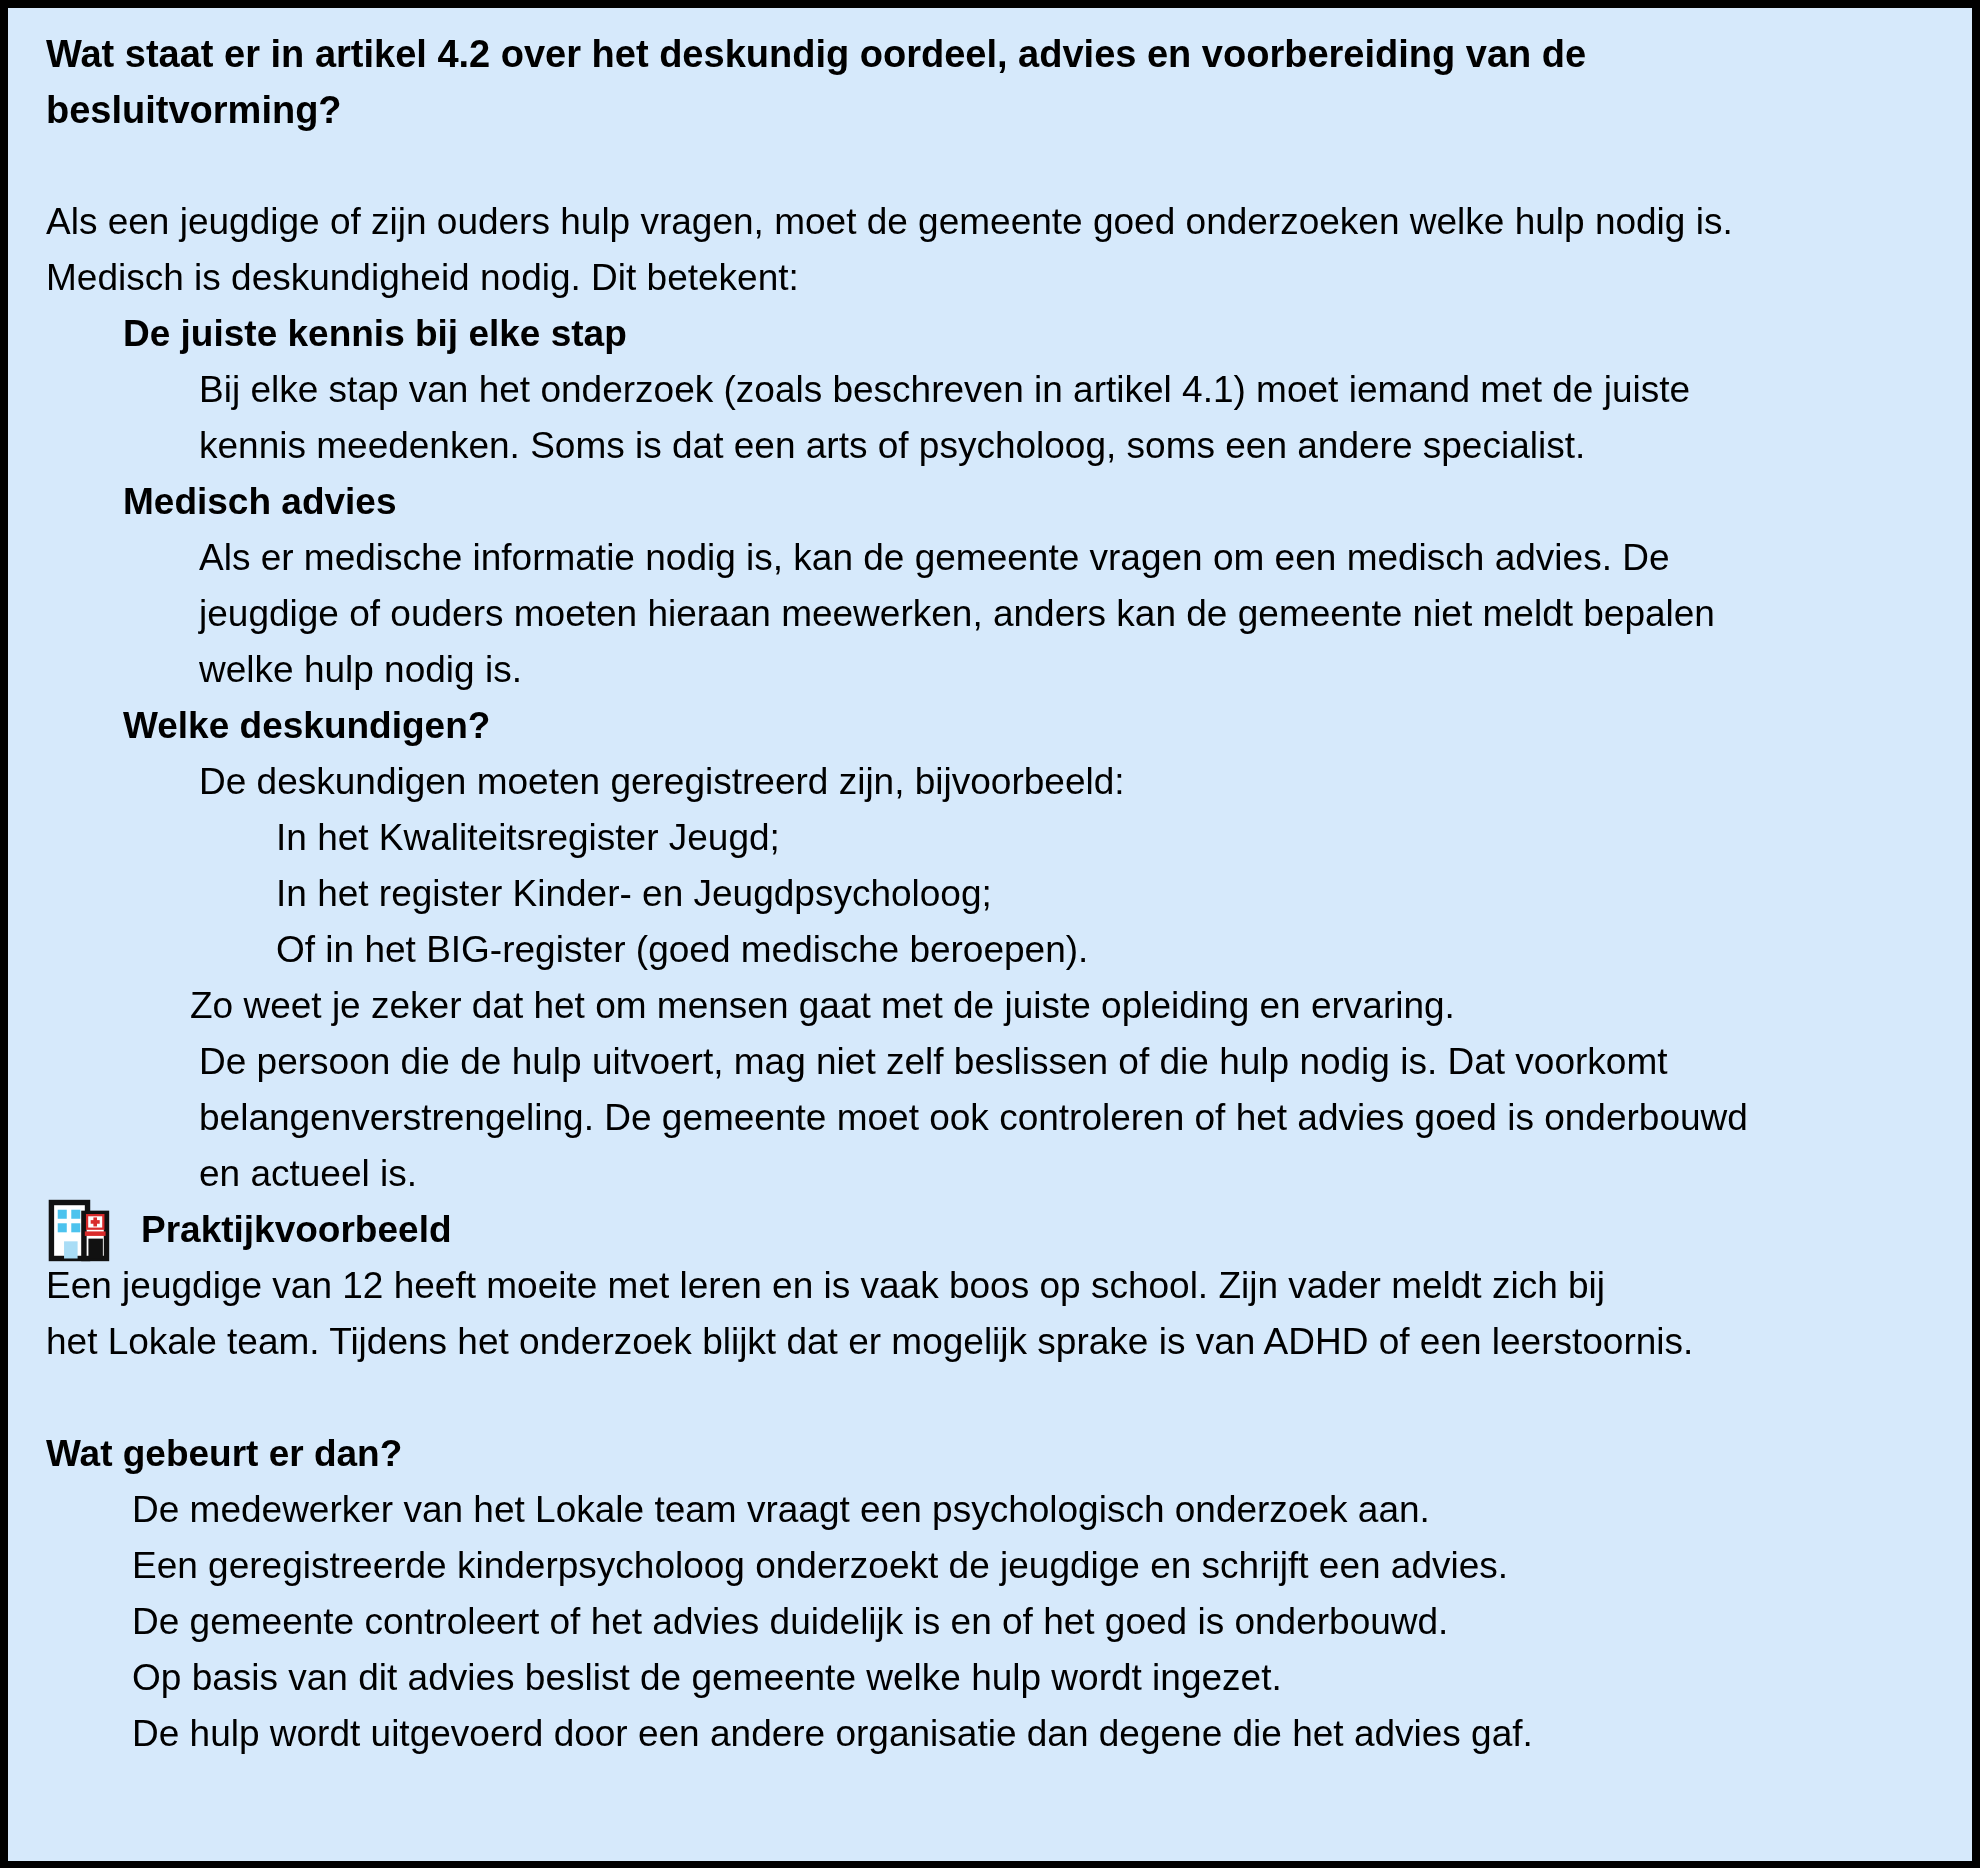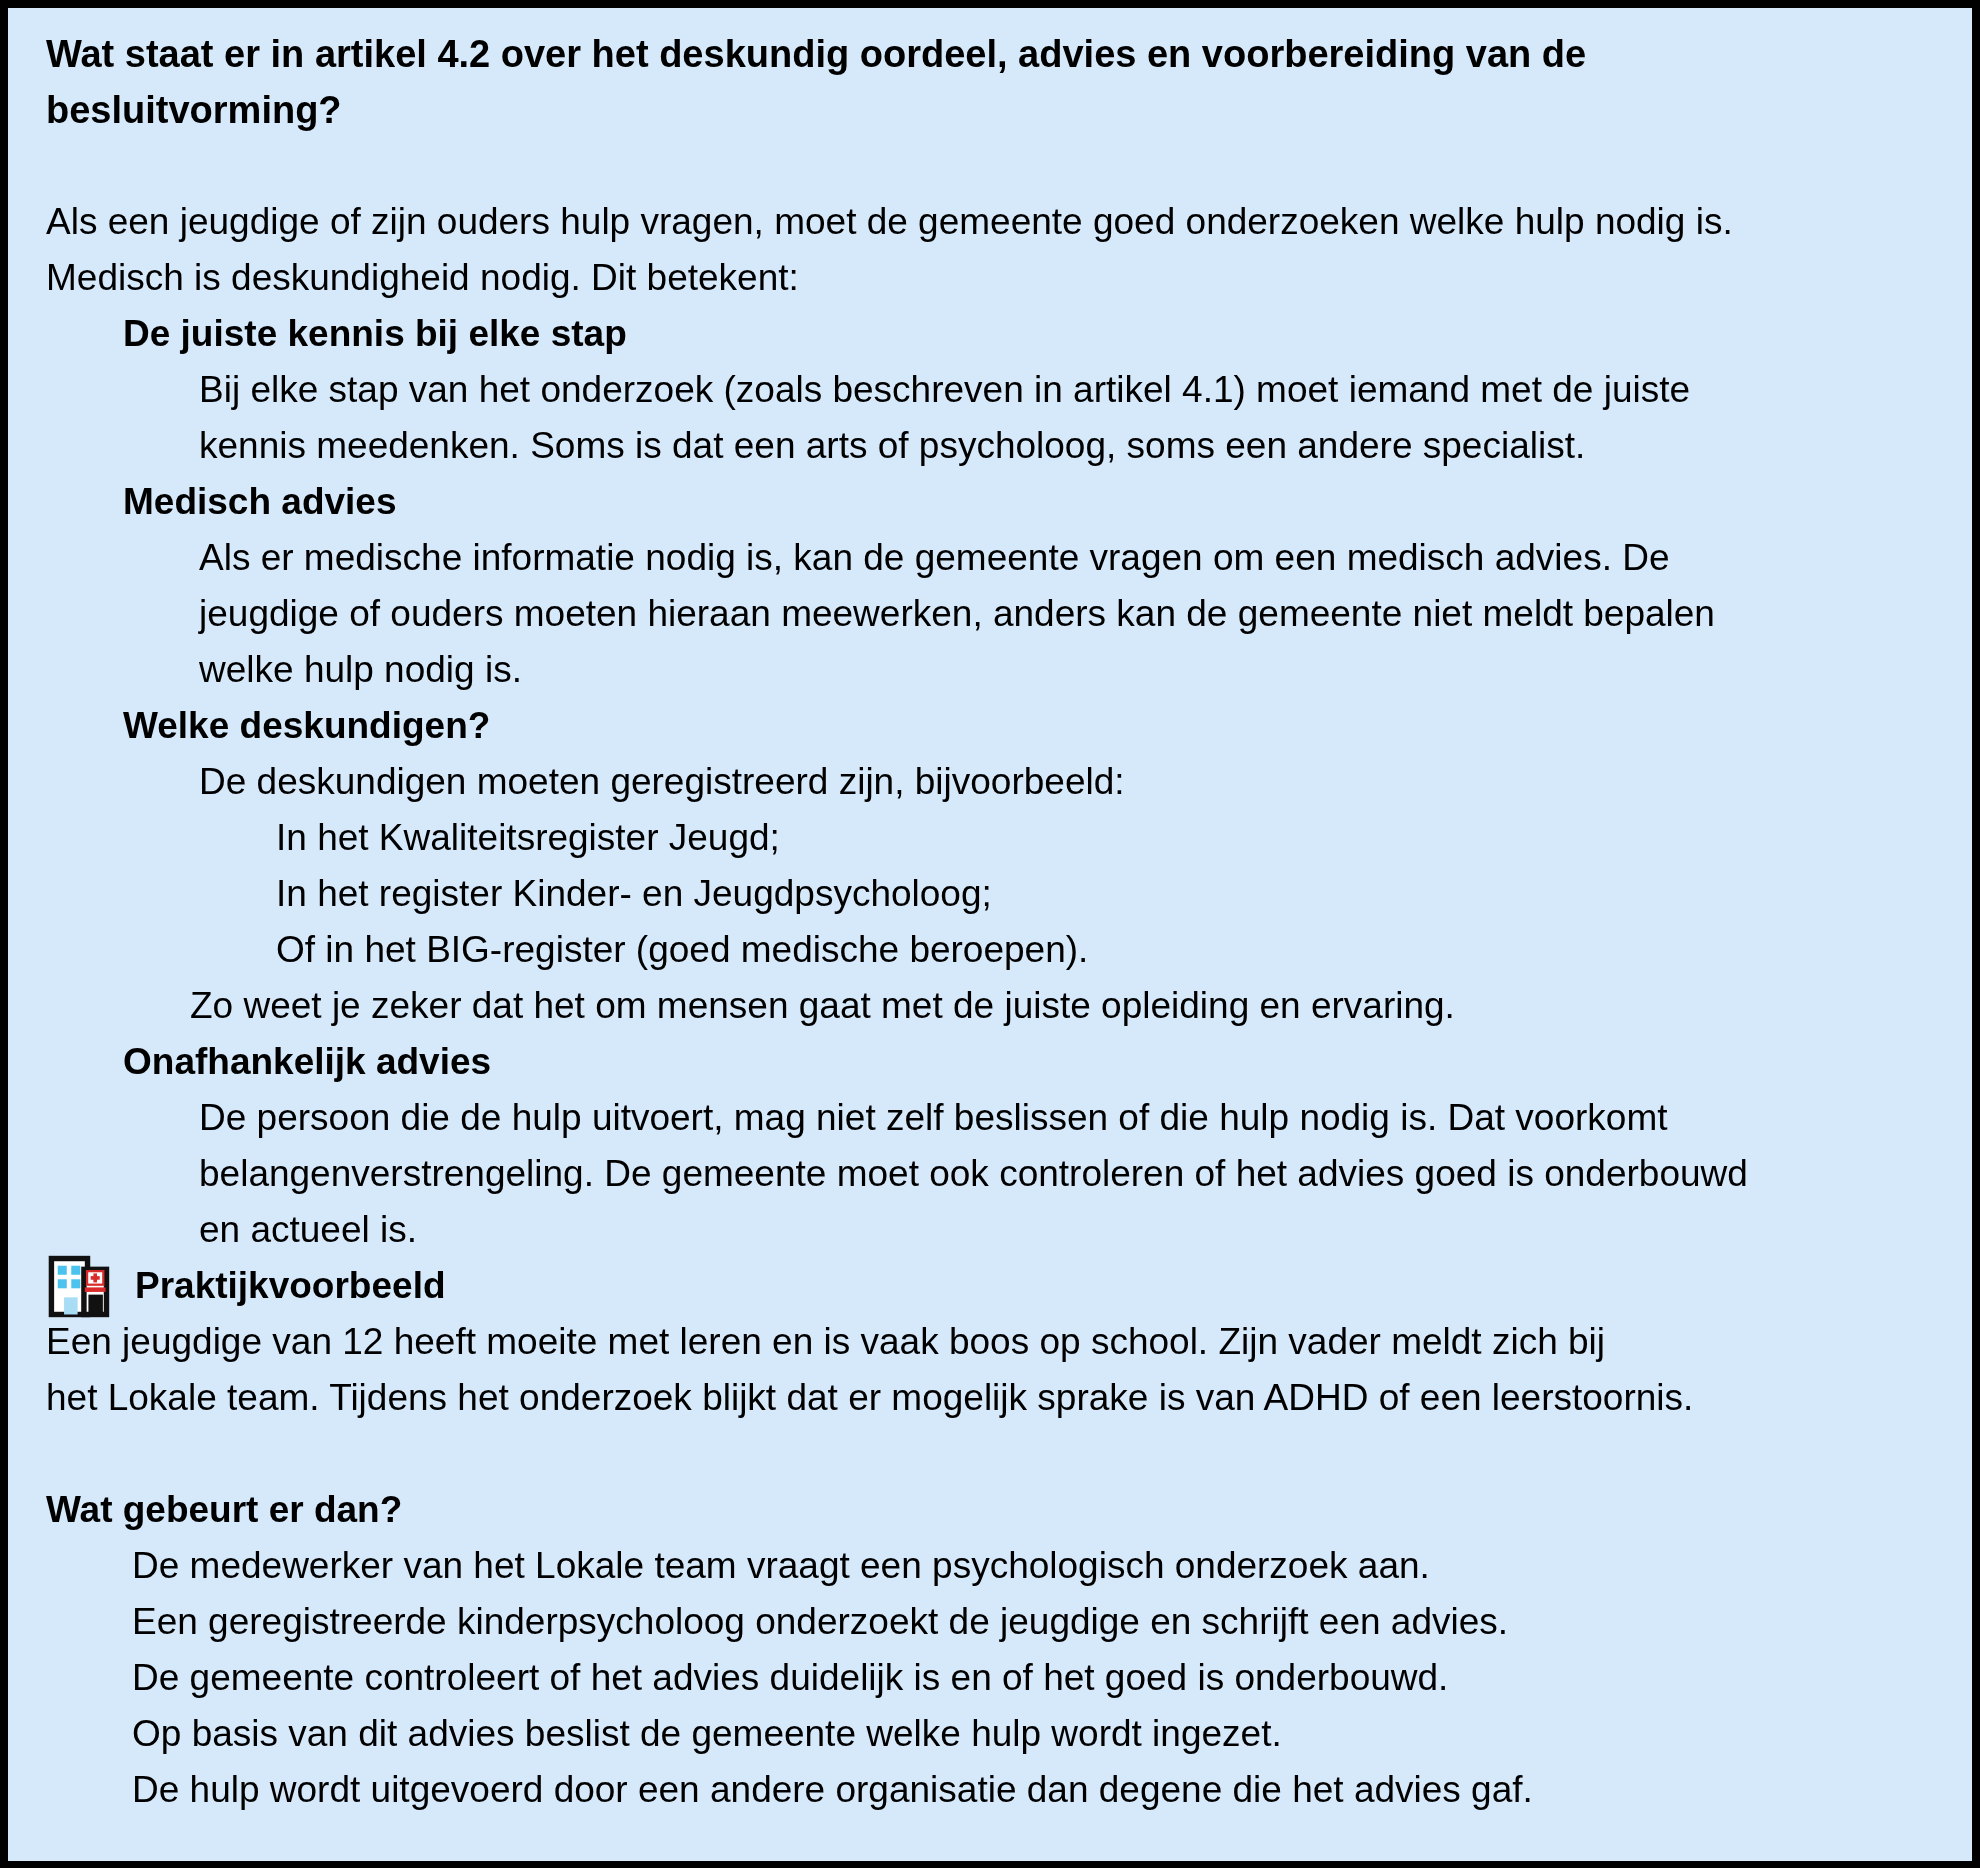--- a/index.html
+++ b/index.html
@@ -22,21 +22,21 @@
   .title .line { font-size: 38px; }
   .spacer { height: 56px; }
   .ind1 { margin-left: 77px; }
   .ind1b { margin-left: 86px; }
   .ind2 { margin-left: 153px; }
   .ind3 { margin-left: 230px; }
   .indzo { margin-left: 144px; }
   .example-heading-row {
     display: flex;
     align-items: center;
-    gap: 24px;
+    gap: 30px;
     height: 56px;
   }
   .example-heading-row .icon {
     display: inline-flex;
     width: 65px;
     height: 65px;
     flex: 0 0 auto;
   }
   .example-heading-row .icon svg { width: 65px; height: 65px; }
 </style>
@@ -73,21 +73,20 @@
   <div>
     <div class="line bold ind1">Welke deskundigen?</div>
     <div class="line ind2">De deskundigen moeten geregistreerd zijn, bijvoorbeeld:</div>
     <div class="line ind3">In het Kwaliteitsregister Jeugd;</div>
     <div class="line ind3">In het register Kinder- en Jeugdpsycholoog;</div>
     <div class="line ind3">Of in het BIG-register (goed medische beroepen).</div>
     <div class="line indzo">Zo weet je zeker dat het om mensen gaat met de juiste opleiding en ervaring.</div>
   </div>
 
   <div>
-    <div class="line bold ind1">Onafhankelijk advies</div>
     <div class="line ind2">De persoon die de hulp uitvoert, mag niet zelf beslissen of die hulp nodig is. Dat voorkomt</div>
     <div class="line ind2">belangenverstrengeling. De gemeente moet ook controleren of het advies goed is onderbouwd</div>
     <div class="line ind2">en actueel is.</div>
   </div>
 
   <div>
     <div class="example-heading-row">
       <span class="icon">
         <svg viewBox="0 0 72 72" xmlns="http://www.w3.org/2000/svg" aria-hidden="true">
 

